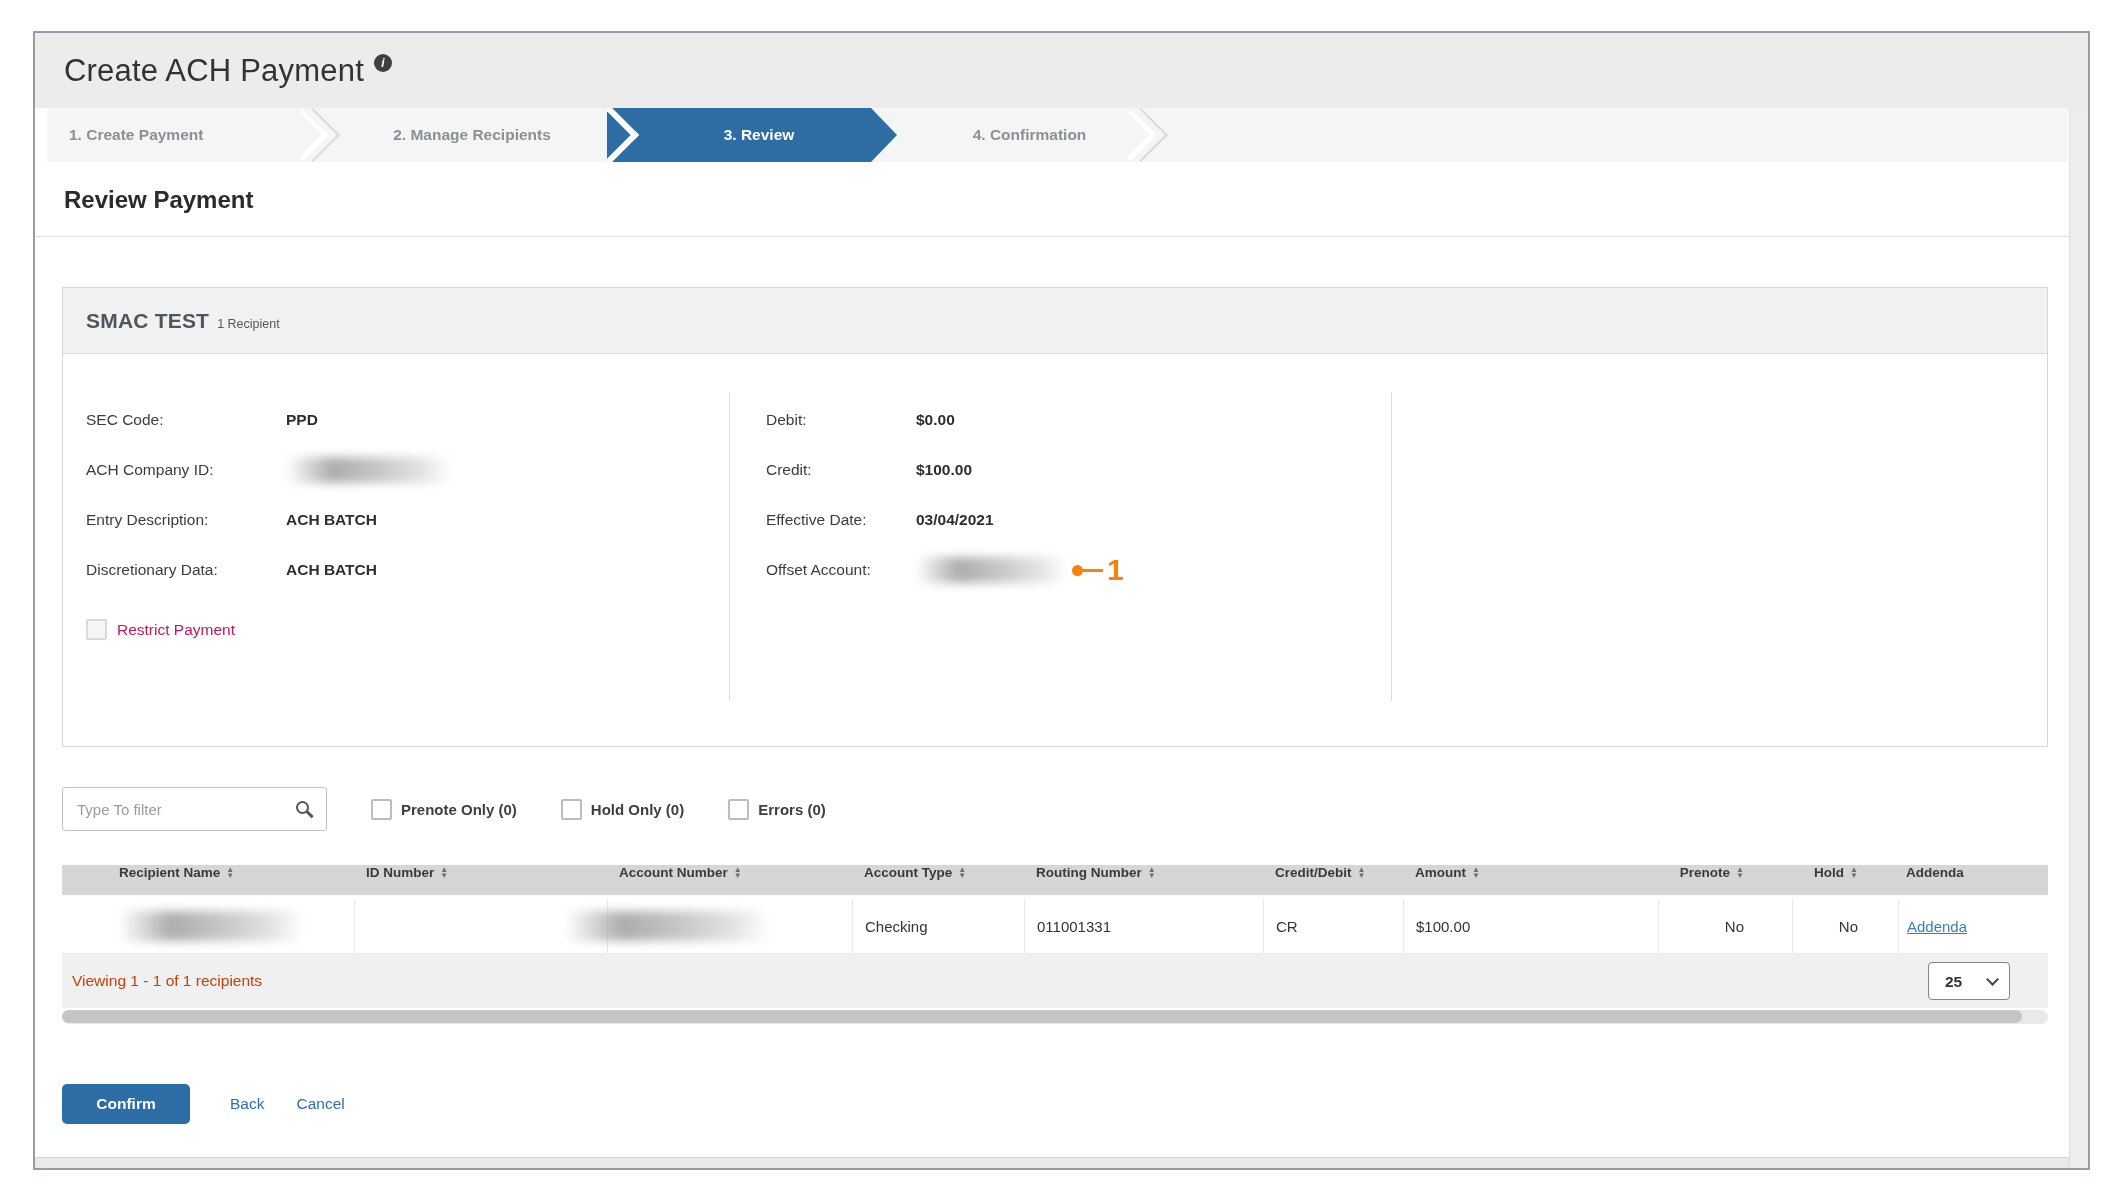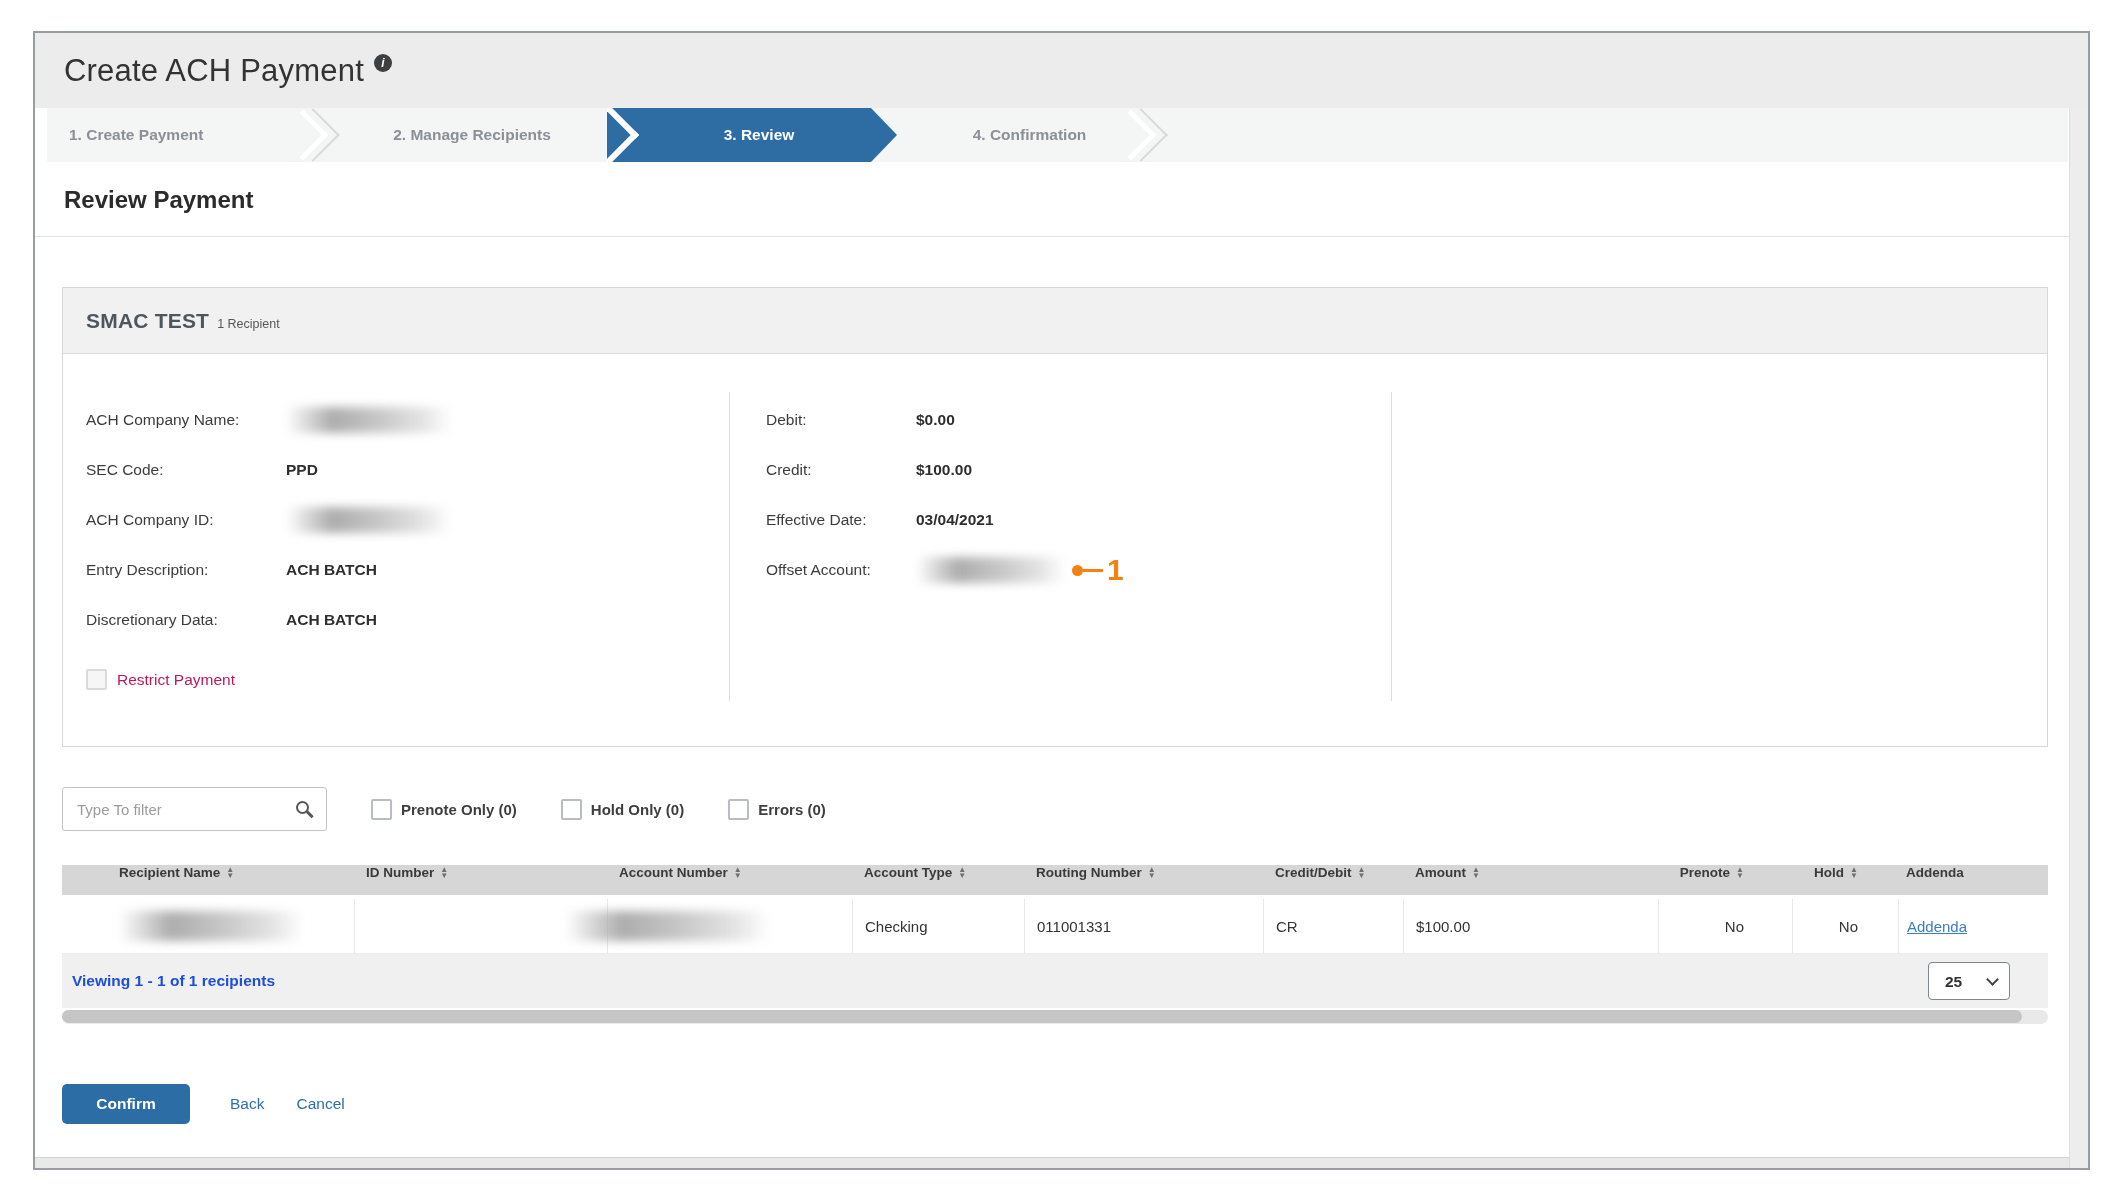--- a/index.html
+++ b/index.html
@@ -99,21 +99,21 @@
   .bl { border-left:1px solid #e8e8e8; }
   .c-gutter { width:45px; } .c-recip { width:247px; } .c-id { width:253px; } .c-acct { width:245px; }
   .c-type { width:172px; } .c-rout { width:239px; } .c-cd { width:140px; } .c-amt { width:255px; }
   .c-pre { width:134px; justify-content:flex-end; padding-right:48px; }
   .c-hold { width:106px; justify-content:flex-end; padding-right:40px; }
   .c-add { flex:1; padding-left:8px; }
   .row-blob-recip { width:185px; height:30px; }
   .row-blob-acct { width:205px; height:30px; margin-left:-55px; }
   .link { color:#3c7dc0; text-decoration:underline; cursor:pointer; font-size:15px; }
   .tfoot { position:relative; display:flex; align-items:center; height:54px; background:#f0f0f0; }
-  .viewing { font-size:15.5px; font-weight:bold; color:#1d4ed8; margin-left:10px; }
+  .viewing { font-size:15.5px; font-weight:normal; color:#c2410c; margin-left:10px; }
   .pagesize-wrap { position:absolute; right:38px; top:8px; width:82px; height:38px; }
   .pagesize { width:82px; height:38px; appearance:none; background:#fff; border:1px solid #7f868c; border-radius:4px; font-size:15.5px; font-weight:bold; color:#333; padding-left:16px; font-family:"Liberation Sans",sans-serif; }
   .sel-chev { position:absolute; right:13px; top:13px; width:9px; height:9px; border-right:2.5px solid #444; border-bottom:2.5px solid #444; transform:rotate(45deg); pointer-events:none; }
   .hscroll-track { margin-top:2px; height:14px; background:#e9e9e9; border-radius:7px; }
   .hscroll-thumb { width:calc(100% - 26px); height:13px; background:#c5c5c5; border-radius:7px; }
 
   
   .actions { display:flex; align-items:center; margin-top:60px; }
   .btn-confirm { width:128px; height:40px; background:#2c6da6; border:none; border-radius:5px; color:#fff; font-size:15.5px; font-weight:bold; cursor:pointer; font-family:"Liberation Sans",sans-serif; }
   .link-action { font-size:15.5px; color:#2f6daf; margin-left:40px; cursor:pointer; text-decoration:none; }
@@ -159,24 +159,20 @@
     <div class="panel">
       <div class="panel-header">
         <span class="batch-name">SMAC TEST</span>
         <span class="recipient-note">1 Recipient</span>
       </div>
       <div class="panel-body">
         <div class="col-divider div-a"></div>
         <div class="col-divider div-b"></div>
 
         <div class="col-left">
-          <div class="field-row">
-            <span class="field-label">ACH Company Name:</span>
-            <span class="redacted red-w160"></span>
-          </div>
           <div class="field-row">
             <span class="field-label">SEC Code:</span>
             <span class="field-value">PPD</span>
           </div>
           <div class="field-row">
             <span class="field-label">ACH Company ID:</span>
             <span class="redacted red-w160"></span>
           </div>
           <div class="field-row">
             <span class="field-label">Entry Description:</span>

